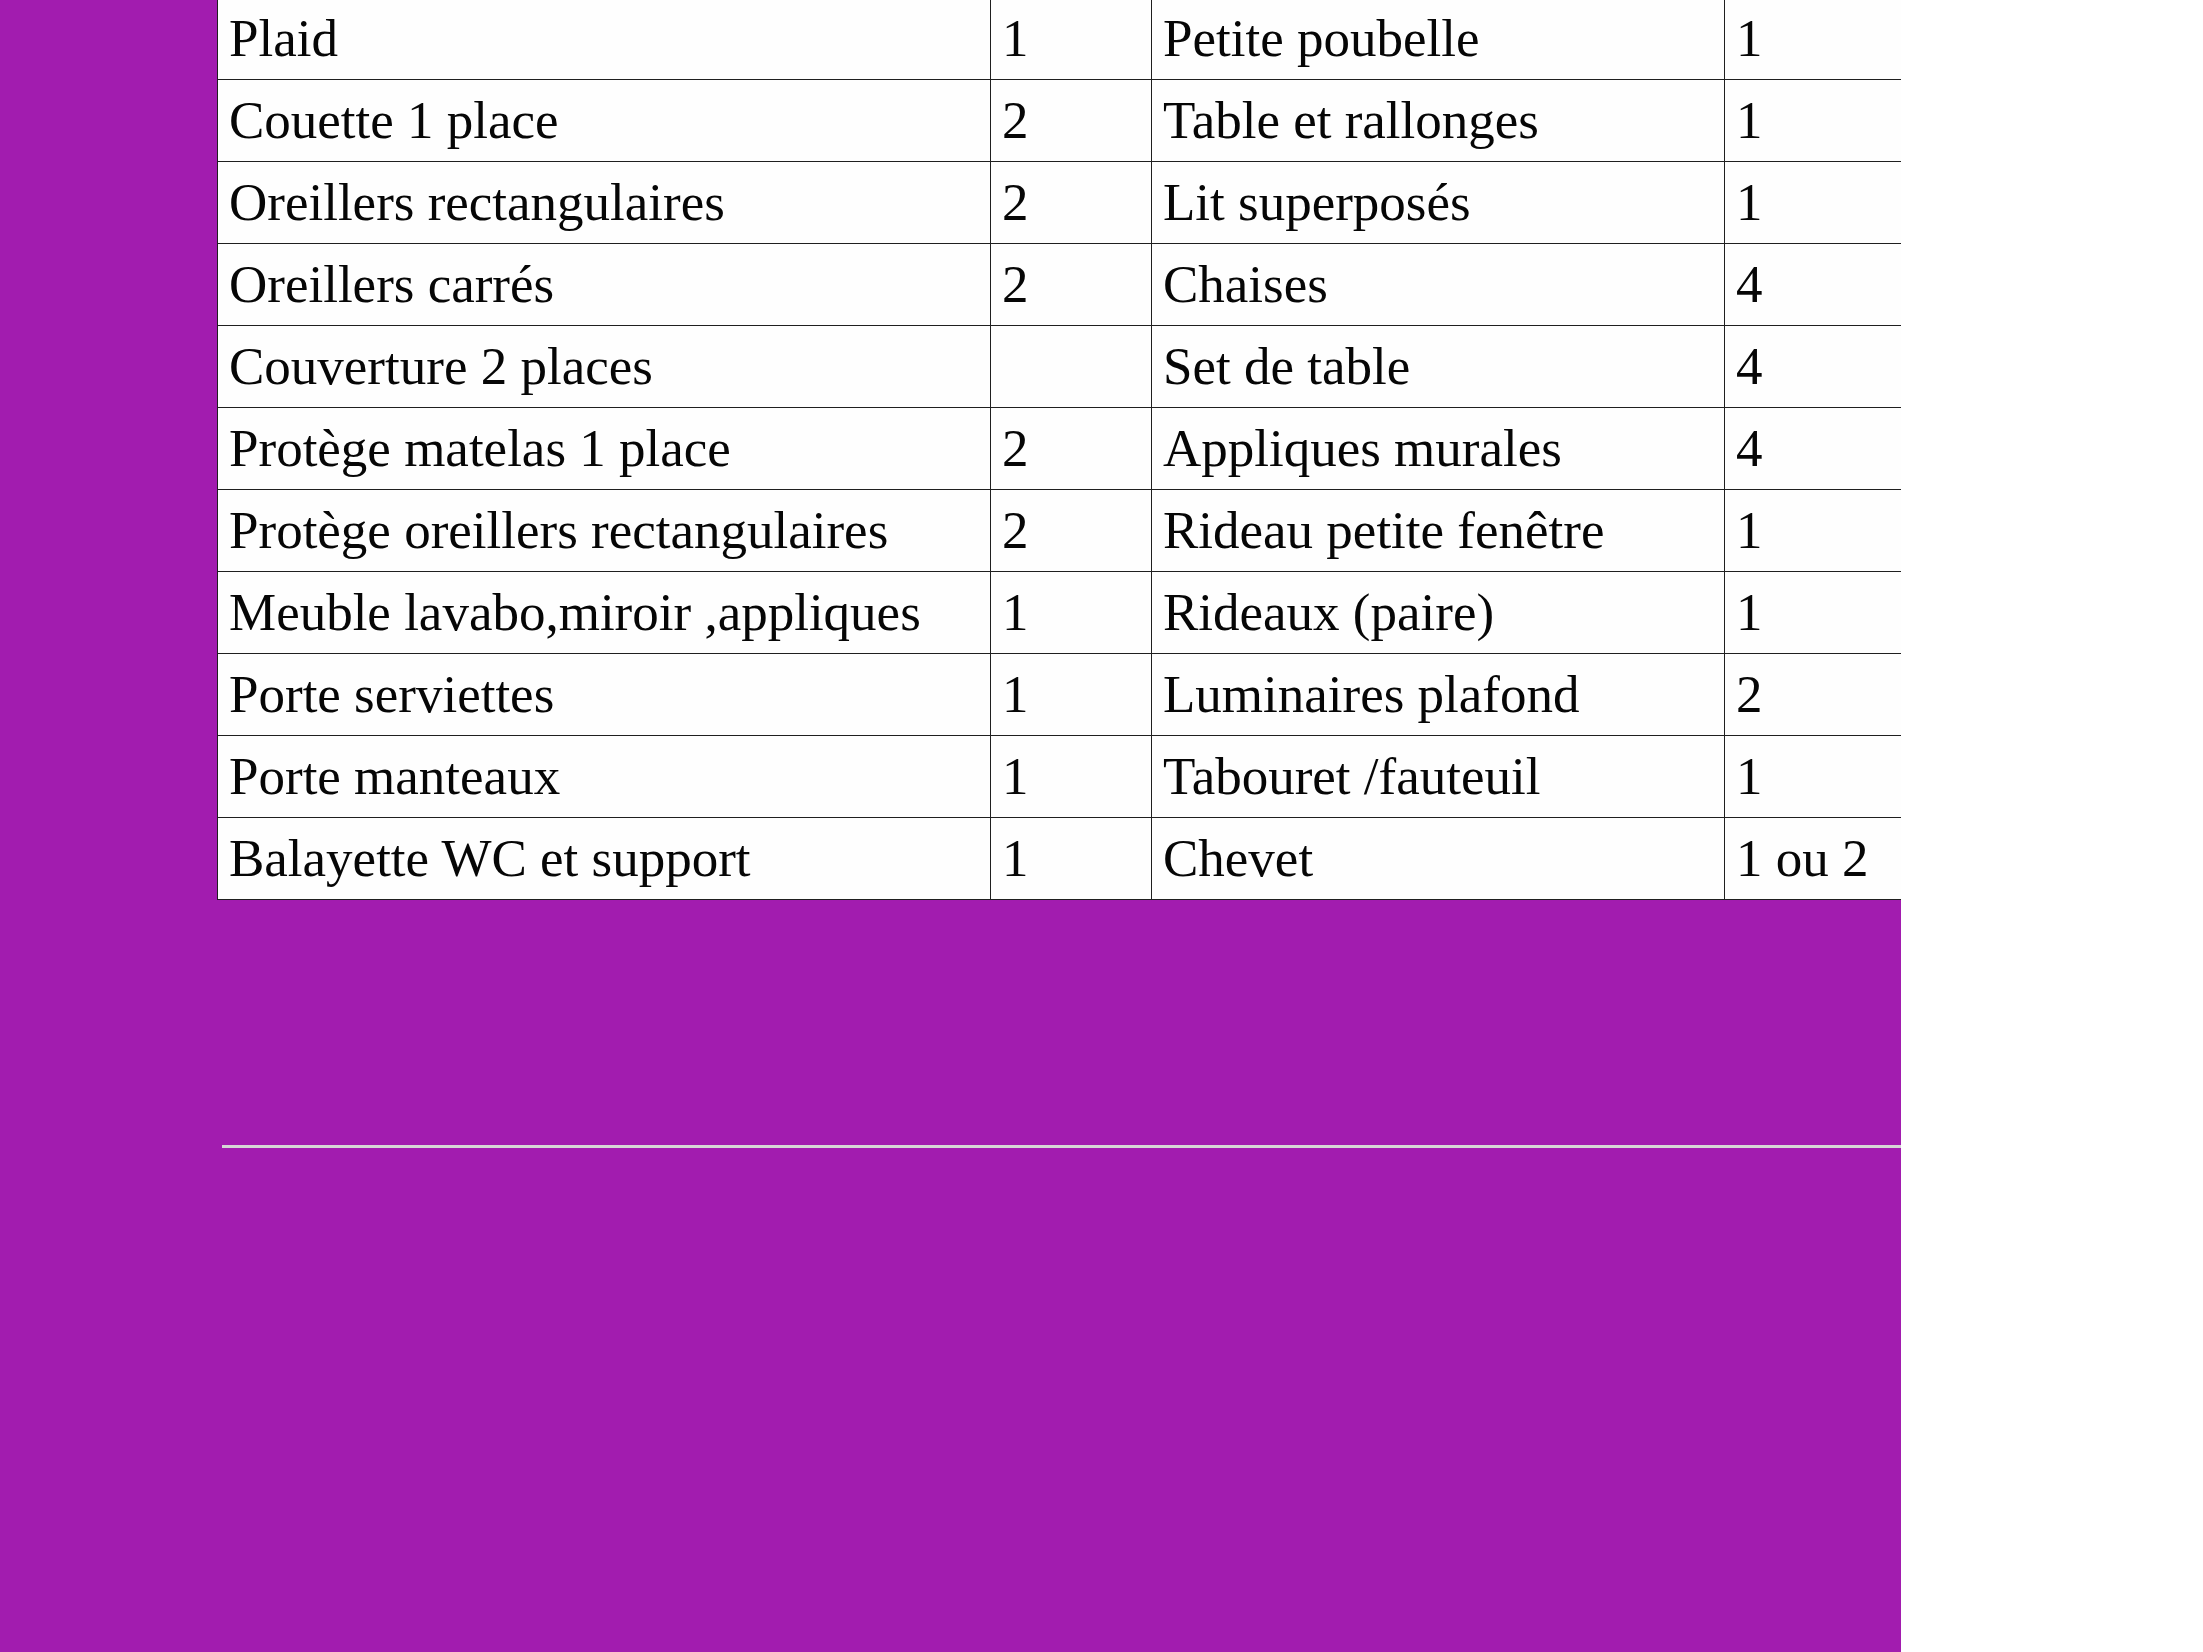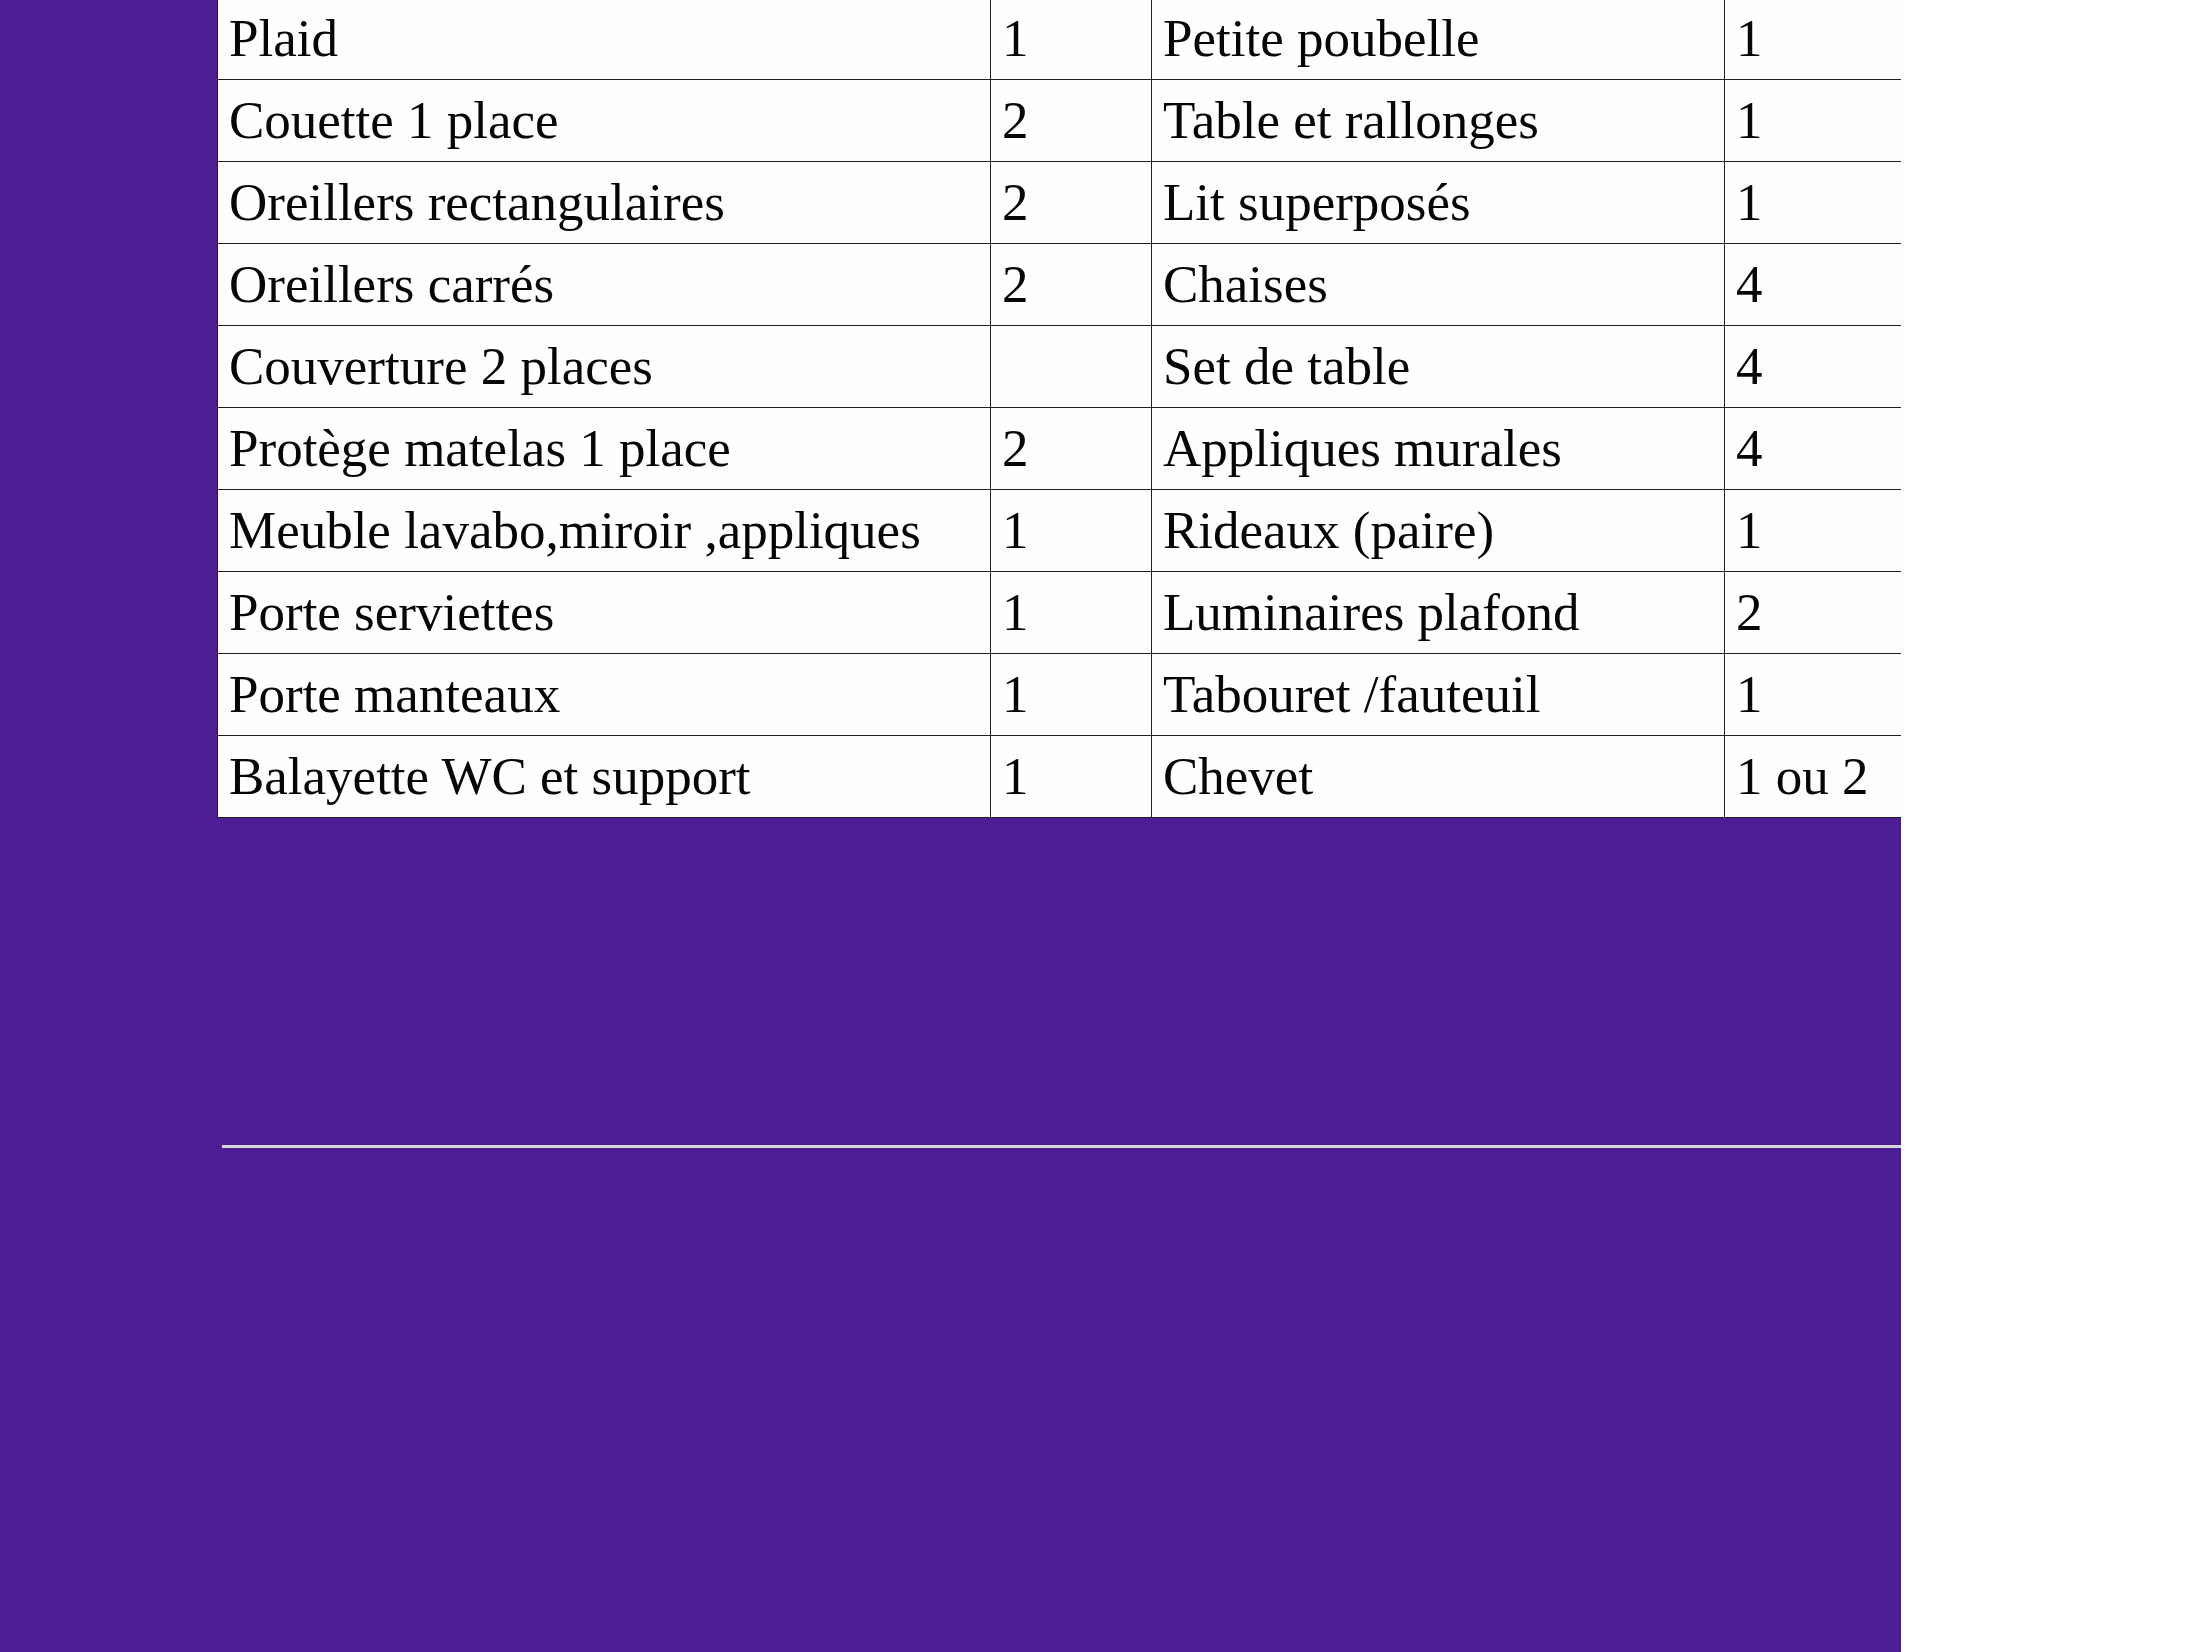--- a/index.html
+++ b/index.html
@@ -9,21 +9,21 @@
   body {
     width: 2204px;
     height: 1653px;
     background: #ffffff;
     font-family: "Liberation Serif", "DejaVu Serif", serif;
   }
   .page {
     position: relative;
     width: 1901px;
     height: 1653px;
-    background: #4c1d95;
+    background: #a21caf;
     overflow: hidden;
   }
   table.inventory {
     position: absolute;
     left: 217px;
     top: -2.8px; 
     width: 1804px;
     border-collapse: collapse;
     table-layout: fixed;
   }
@@ -91,20 +91,26 @@
           <td>Set de table</td>
           <td>4</td>
         </tr>
         <tr>
           <td>Protège matelas 1 place</td>
           <td>2</td>
           <td>Appliques murales</td>
           <td>4</td>
         </tr>
         <tr>
+          <td>Protège oreillers rectangulaires</td>
+          <td>2</td>
+          <td>Rideau petite fenêtre</td>
+          <td>1</td>
+        </tr>
+        <tr>
           <td>Meuble lavabo,miroir ,appliques</td>
           <td>1</td>
           <td>Rideaux (paire)</td>
           <td>1</td>
         </tr>
         <tr>
           <td>Porte serviettes</td>
           <td>1</td>
           <td>Luminaires plafond</td>
           <td>2</td>

